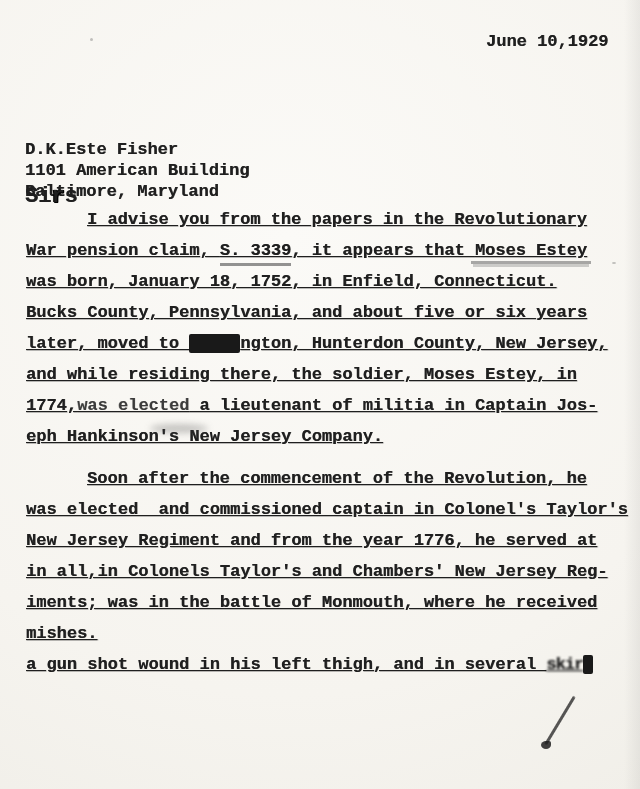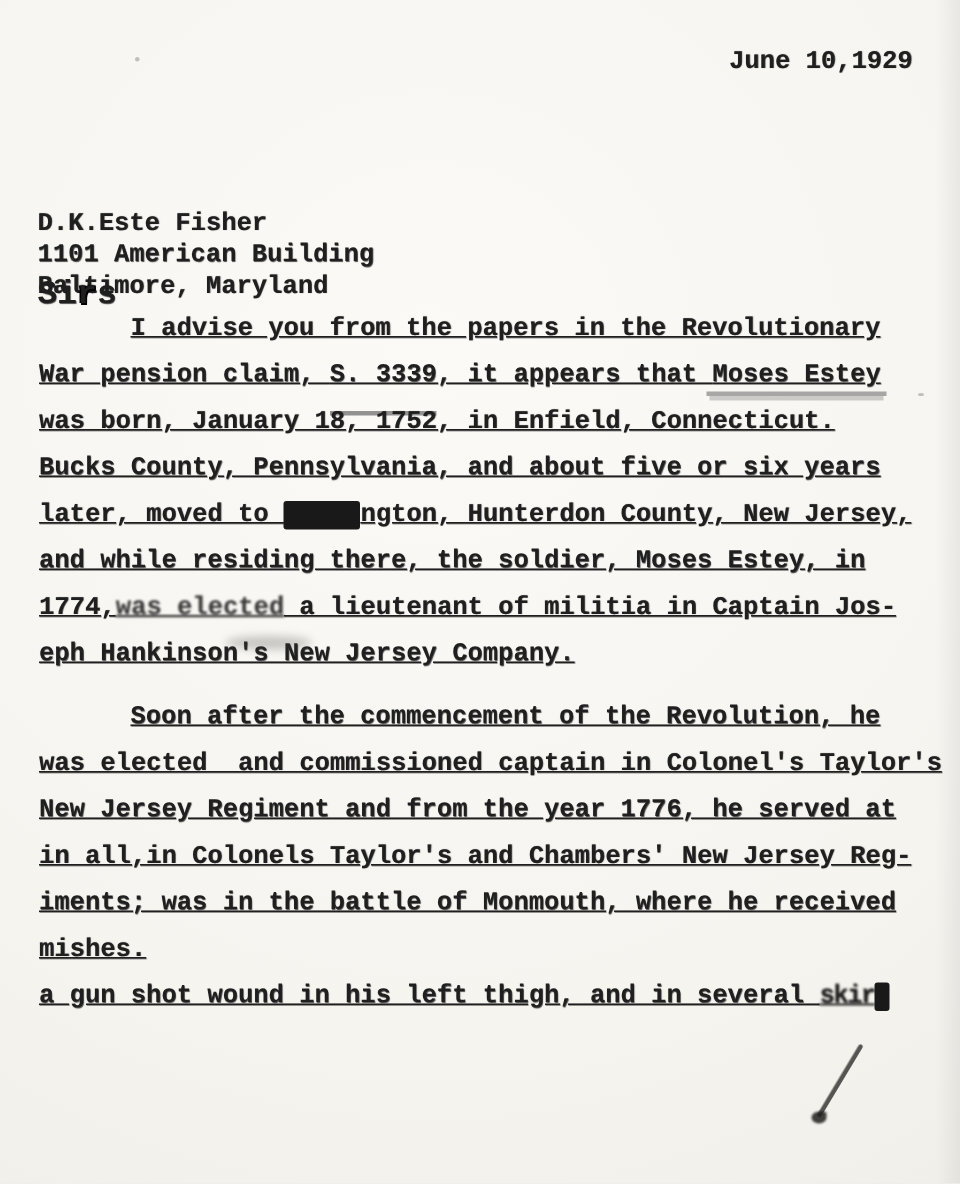--- a/index.html
+++ b/index.html
@@ -28,21 +28,21 @@
   .overstrike {
     text-shadow:0 0 1.5px #000, 1px 0 #000, -1px 0 #000, 0 1px #000, 1px 1px #000;
     filter:blur(0.3px);
   }
   .body { position:absolute; top:204px; left:26px; font-size:17px;text-decoration:underline; }
   .line { white-space:pre; height:31px; line-height:31px; }
   .indent { padding-left:61px; }
   .para3 { margin-top:11px; }
   .underline {
     border-bottom:3px solid rgba(90,90,90,0.65);
-    padding-bottom:14px;
+    padding-bottom:3px;
     margin-top:16px;
   }
   .underline2 {
     border-bottom:3px solid rgba(100,100,100,0.55);
     box-shadow:0 5px 0 -2px rgba(120,120,120,0.35);
     margin:16px -4px; padding:0 4px 1px 4px;
   }
   .blot {
     background:#191919; color:transparent; border-radius:2px;
     filter:blur(0.5px); text-shadow:none;

